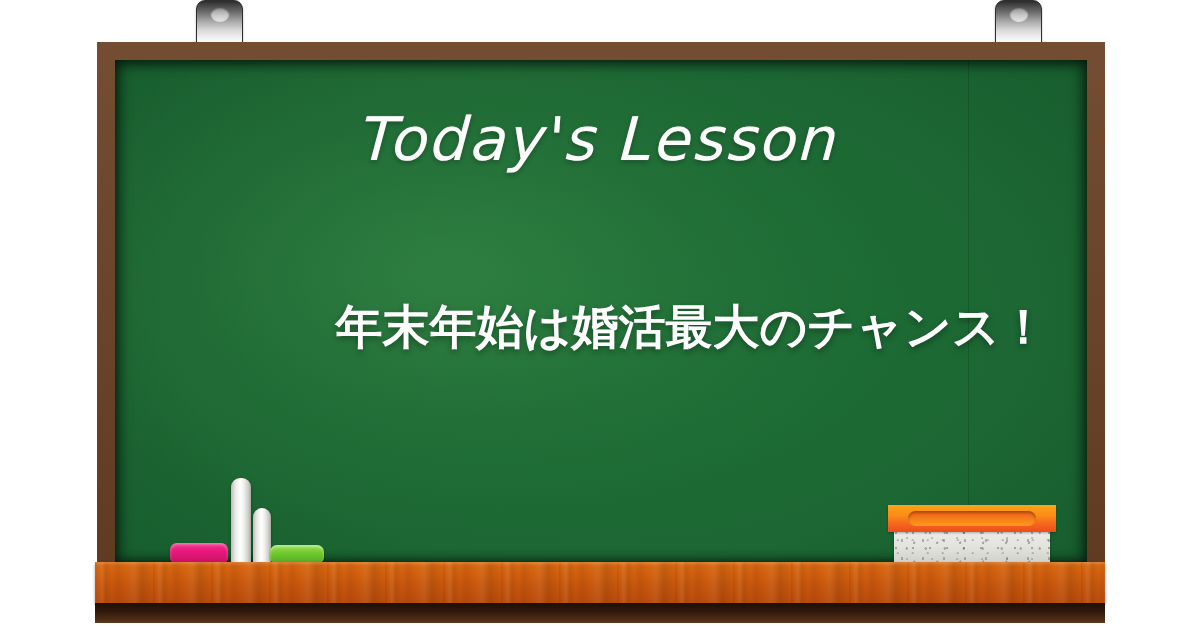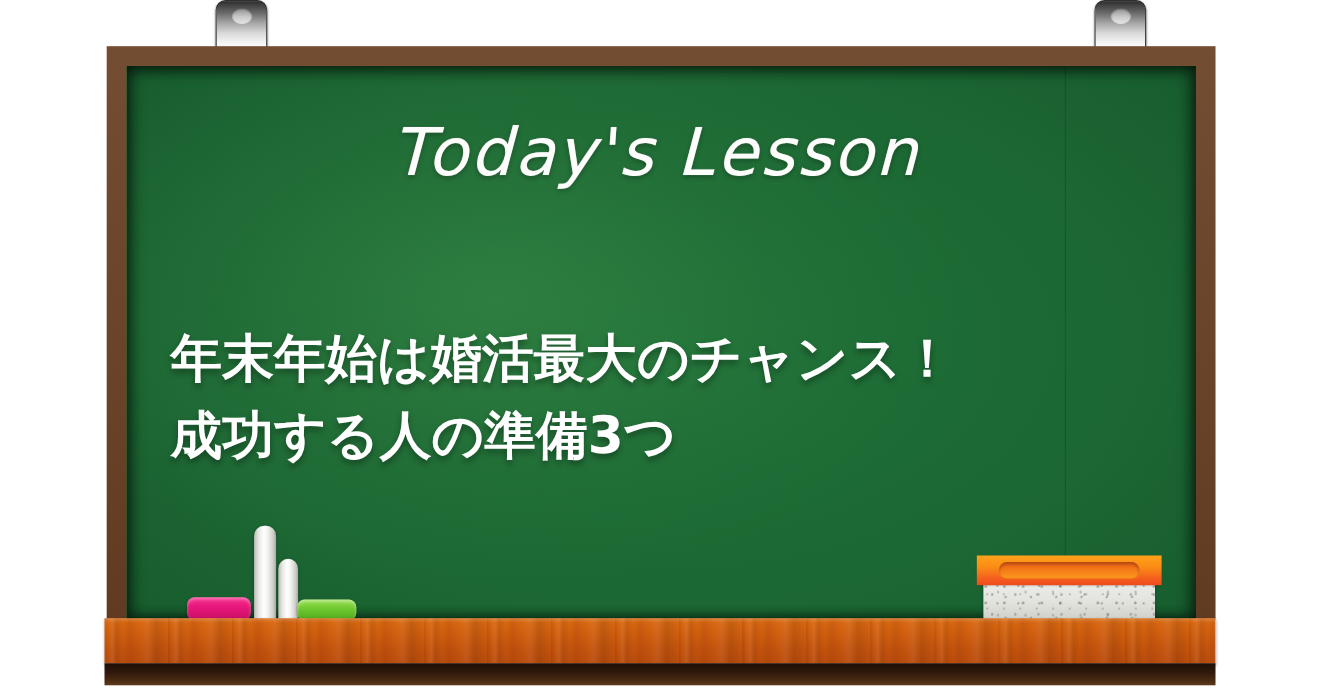--- a/index.html
+++ b/index.html
@@ -113,21 +113,21 @@
     letter-spacing: 2px;
     text-shadow: 0 2px 5px rgba(0,0,0,.30), 0 0 1px rgba(255,255,255,.5);
     transform: skewX(-4deg);
   }
 
   #headline {
     position: absolute;
     left: 40px;
     right: 40px;
     top: 232px;
-    text-align: left;
+    text-align: right;
     color: #ffffff;
     font-family: "DejaVu Sans", sans-serif;
     font-weight: 700;
     font-size: 47px;
     line-height: 1.48;
     letter-spacing: 0px;
     text-shadow: 0 3px 6px rgba(0,0,0,.35);
   }
   #headline .line { display: block; white-space: nowrap; }
 
@@ -249,21 +249,20 @@
   </div>
 
   <div id="frame">
     <div id="board">
       <div class="seam"></div>
 
       <div id="lesson-title">Today's Lesson</div>
 
       <div id="headline">
         <span class="line">年末年始は婚活最大のチャンス！</span>
-        <span class="line">成功する人の準備3つ</span>
       </div>
     </div>
   </div>
 
   <div class="chalk-stick" id="chalk-white-tall"></div>
   <div class="chalk-stick" id="chalk-white-short"></div>
   <div class="chalk-flat" id="chalk-pink"></div>
   <div class="chalk-flat" id="chalk-green"></div>
 
   <div id="eraser">

